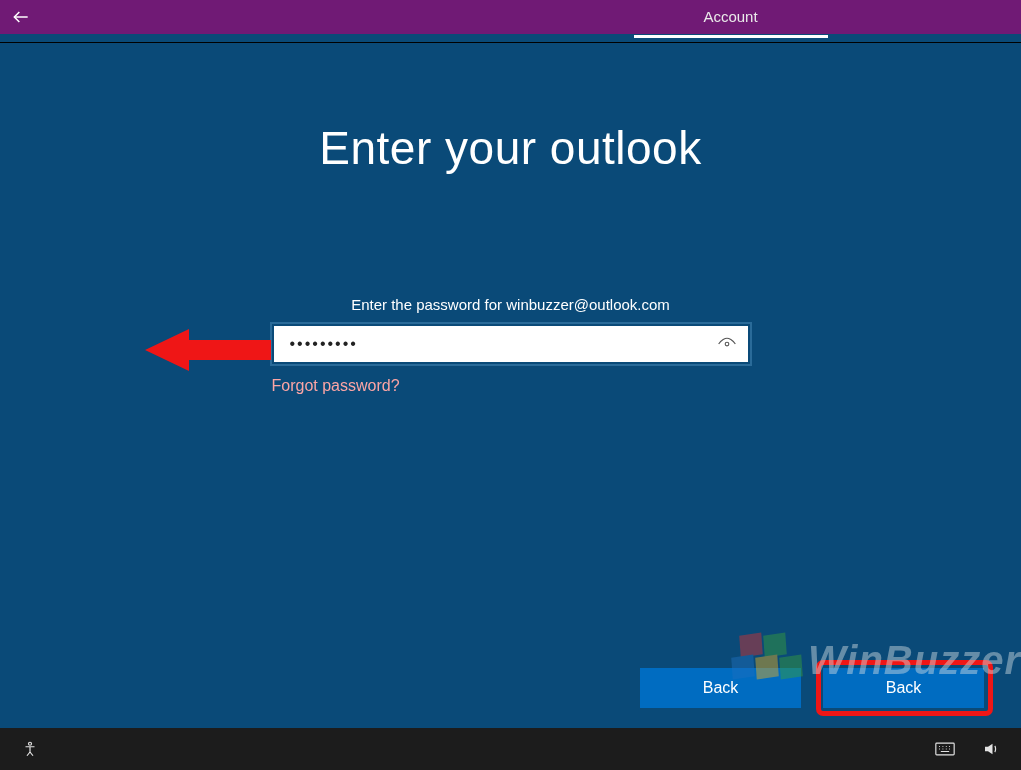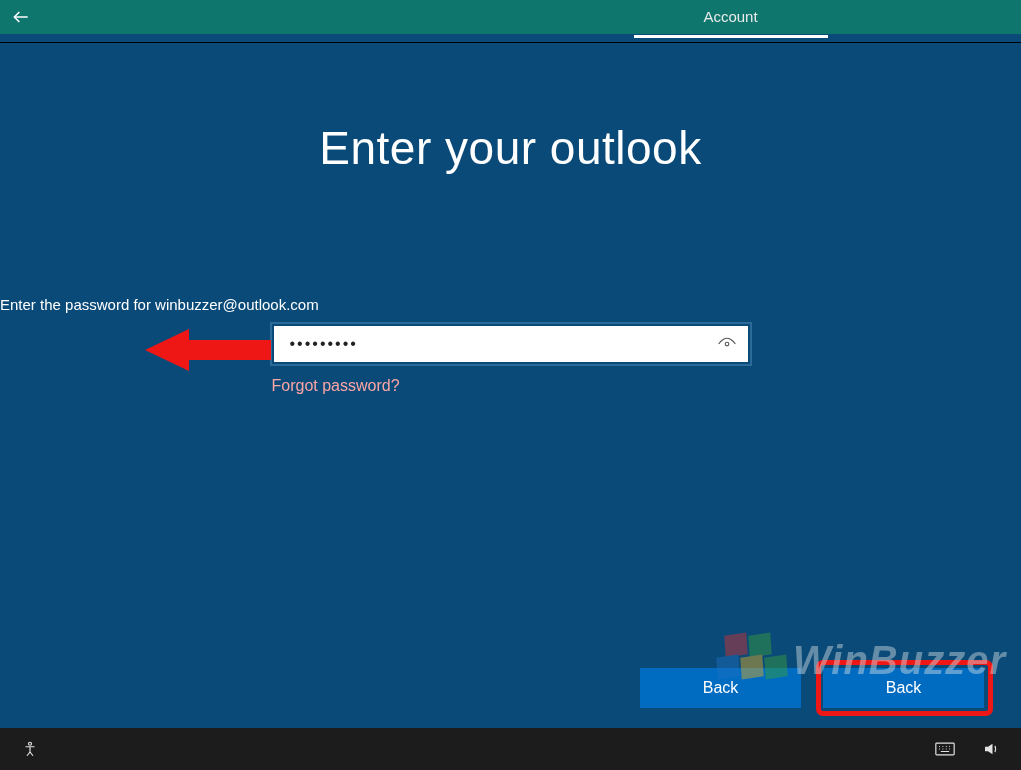--- a/index.html
+++ b/index.html
@@ -2,21 +2,21 @@
 <html><head>
 <meta charset="utf-8">
 <style>
   * { box-sizing: border-box; margin: 0; padding: 0; }
   html, body { width: 1021px; height: 770px; overflow: hidden; font-family: "Segoe UI", "Segoe UI Light", Arial, sans-serif; }
   body { background: #0a4a78; position: relative; }
 
   
   .header {
     position: absolute; top: 0; left: 0; right: 0; height: 34px;
-    background: #0f766e;
+    background: #701a75;
     display: flex; align-items: center;
     color: #e6e6e6;
   }
   .back-icon {
     width: 42px; height: 42px; display: flex; align-items: center; justify-content: center;
     cursor: pointer;
   }
   .back-icon svg { stroke: #fff; }
   .tab-wrap {
     position: absolute; left: 50%; transform: translateX(-50%);
@@ -38,21 +38,21 @@
 
   .title {
     position: absolute; top: 78px; left: 0; right: 0;
     text-align: center; color: #fff;
     font-size: 46px; font-weight: 300;
     letter-spacing: .5px;
   }
 
   .instruction {
     position: absolute; top: 253px; left: 0; right: 0;
-    color: #fff;
+    text-align: center; color: #fff;
     font-size: 15px; font-weight: 400;
   }
 
   .field-wrap {
     position: absolute; top: 281px; left: 50%; transform: translateX(-50%);
     width: 478px;
   }
   .password-input {
     width: 100%; height: 40px;
     background: #fff; border: 2px solid #0a4a78;
@@ -108,21 +108,21 @@
     display: flex; align-items: center; justify-content: space-between;
     padding: 0 20px;
     color: #d8d8d8;
   }
   .taskbar-left, .taskbar-right { display: flex; align-items: center; gap: 26px; }
   .taskbar .ticon { width: 20px; height: 20px; display:flex; align-items:center; justify-content:center; cursor: pointer; }
   .taskbar .ticon svg { stroke: #e2e2e2; fill: none; }
 
   
   .watermark {
-    position: absolute; right: 15px; bottom: 38px;
+    position: absolute; right: 0; bottom: 38px;
     display: flex; align-items: center; gap: 12px;
     opacity: .45; color: #d5dee3;
     font-size: 40px; font-weight: 700; font-style: italic;
     pointer-events: none; user-select: none;
     letter-spacing: 1px;
   }
   .wm-logo { position: relative; width: 70px; height: 60px; }
   .cube { position: absolute; width: 22px; height: 22px; transform: skewY(-8deg) skewX(4deg); }
   .c1 { background:#d93030; left:14px; top:4px; }
   .c2 { background:#3aa23a; left:38px; top:4px; }

